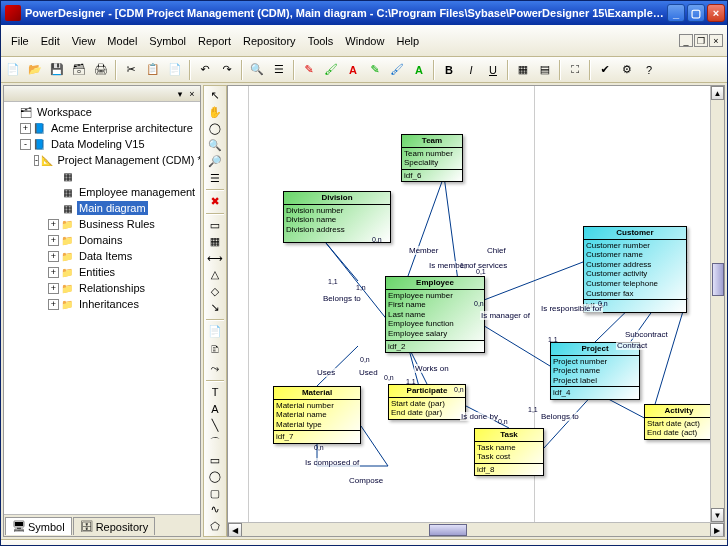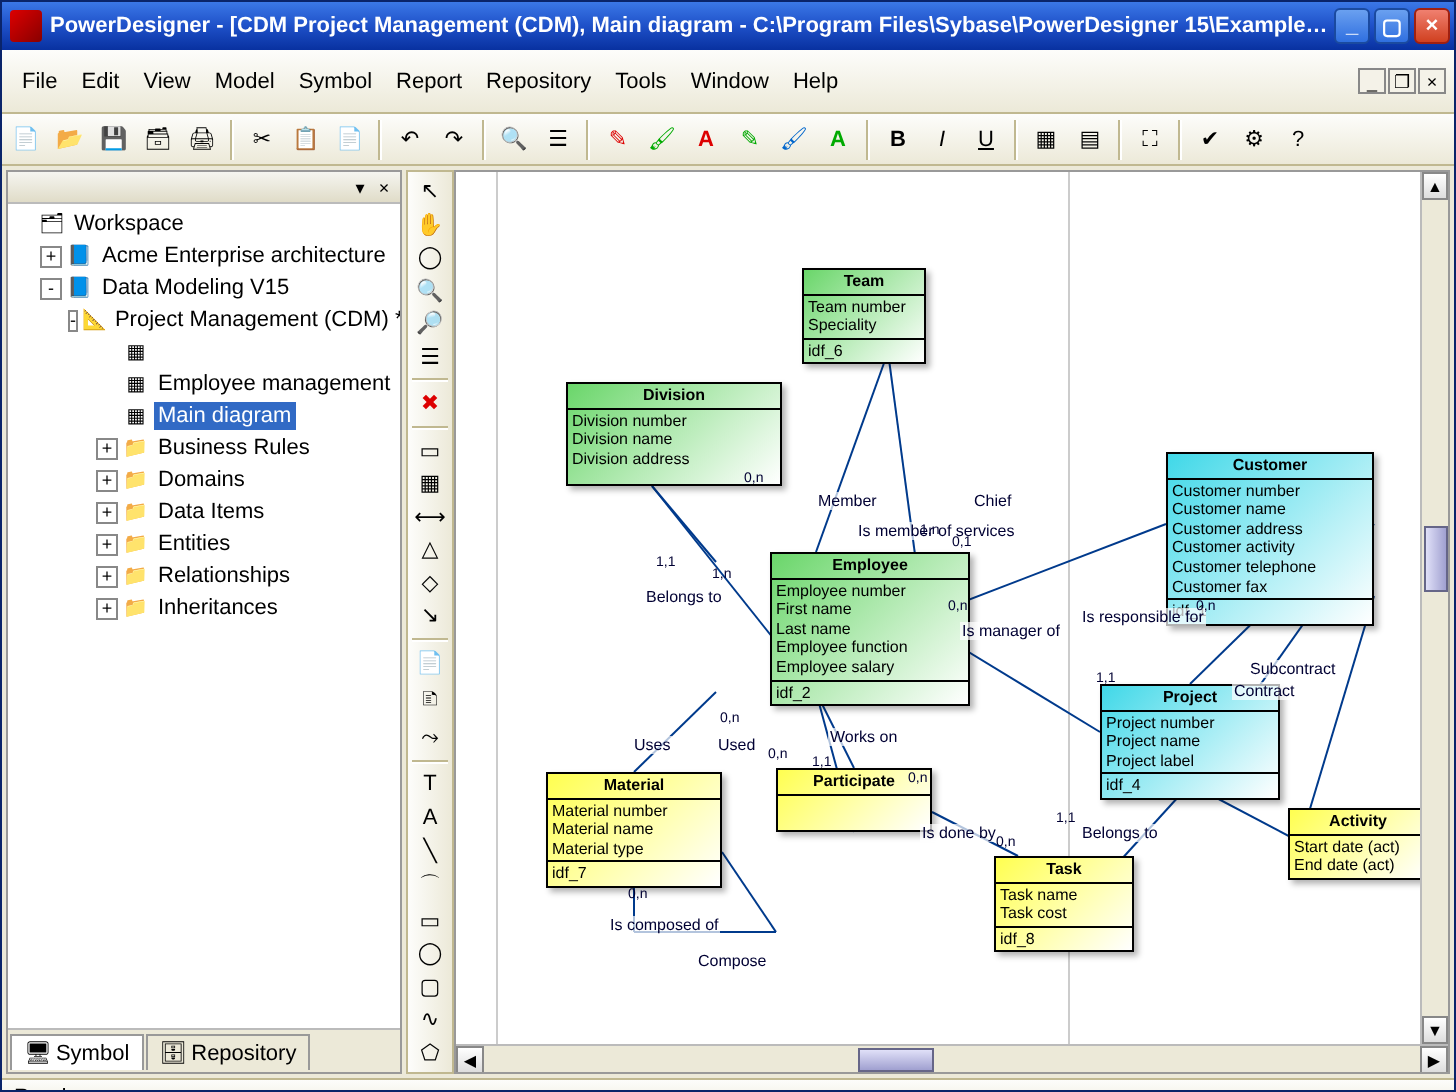--- a/index.html
+++ b/index.html
@@ -321,22 +321,26 @@
           <div class="ehead">Material</div>
           <div class="ebody">
             <div>Material number   <pi></pi></div>
             <div>Material name</div>
             <div>Material type</div>
           </div>
           <div class="efoot">idf_7   <pi></pi></div>
         </div>
         <div class="entity" style="left: 160px; top: 298px; width: 78px; min-height: 32px; background: linear-gradient(135deg, rgb(255, 255, 80), rgb(255, 255, 255));">
           <div class="ehead">Participate</div>
-        </div>
-        <div class="entity" style="left: 246px; top: 342px; width: 70px; min-height: 40px; background: linear-gradient(135deg, rgb(255, 255, 80), rgb(255, 255, 255)); margin-left: 23px;">
+          <div class="ebody">
+            <div>Start date (par)</div>
+            <div>End date (par)</div>
+          </div>
+        </div>
+        <div class="entity" style="left: 246px; top: 342px; width: 70px; min-height: 40px; background: linear-gradient(135deg, rgb(255, 255, 80), rgb(255, 255, 255));">
           <div class="ehead">Task</div>
           <div class="ebody">
             <div>Task name   <pi></pi></div>
             <div>Task cost</div>
           </div>
           <div class="efoot">idf_8   <pi></pi></div>
         </div>
         <div class="entity" style="left: 416px; top: 318px; width: 70px; min-height: 34px; background: linear-gradient(135deg, rgb(255, 255, 80), rgb(255, 255, 255));">
           <div class="ehead">Activity</div>
           <div class="ebody">

